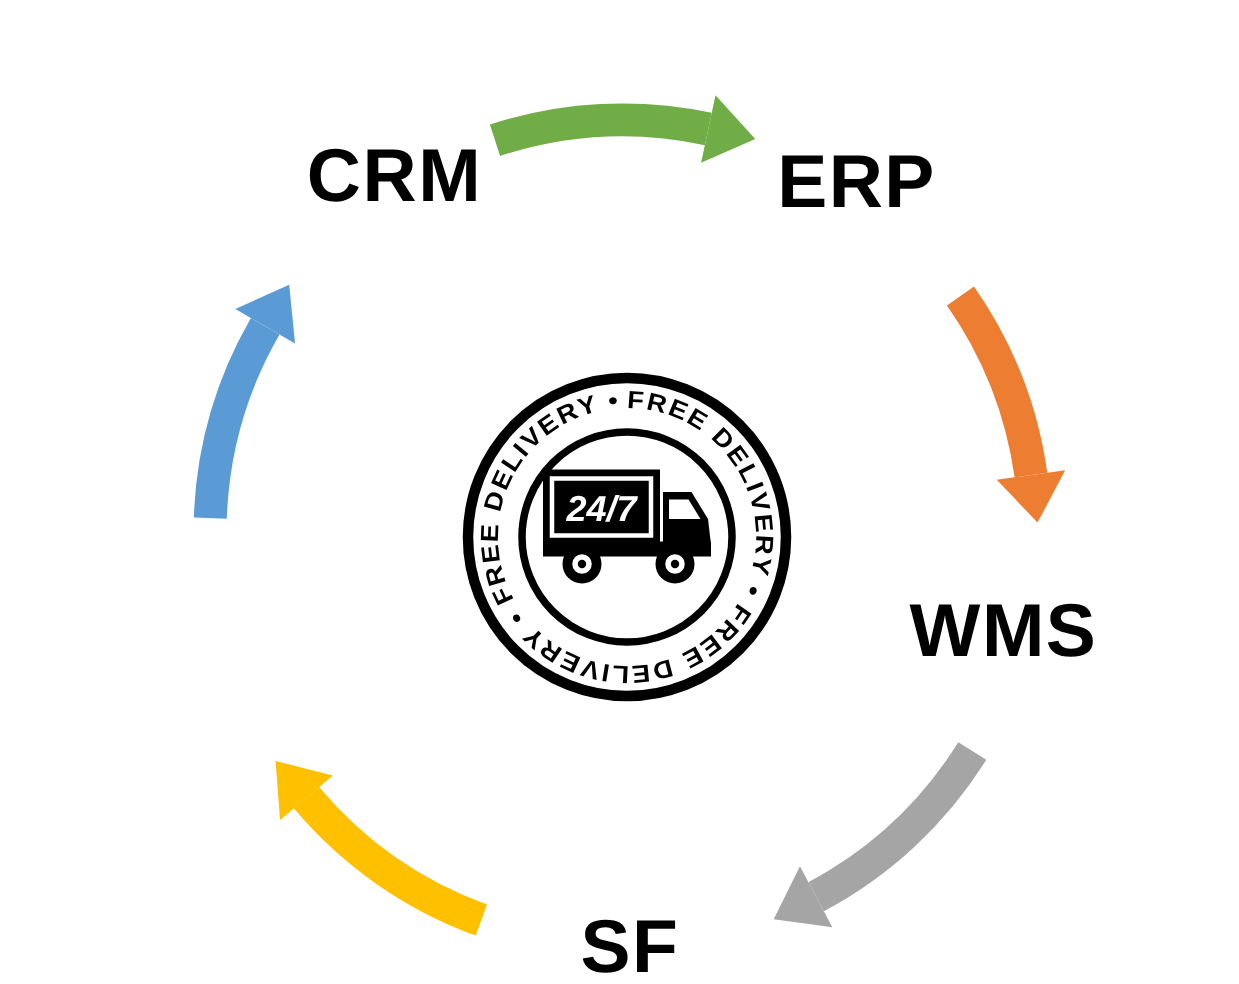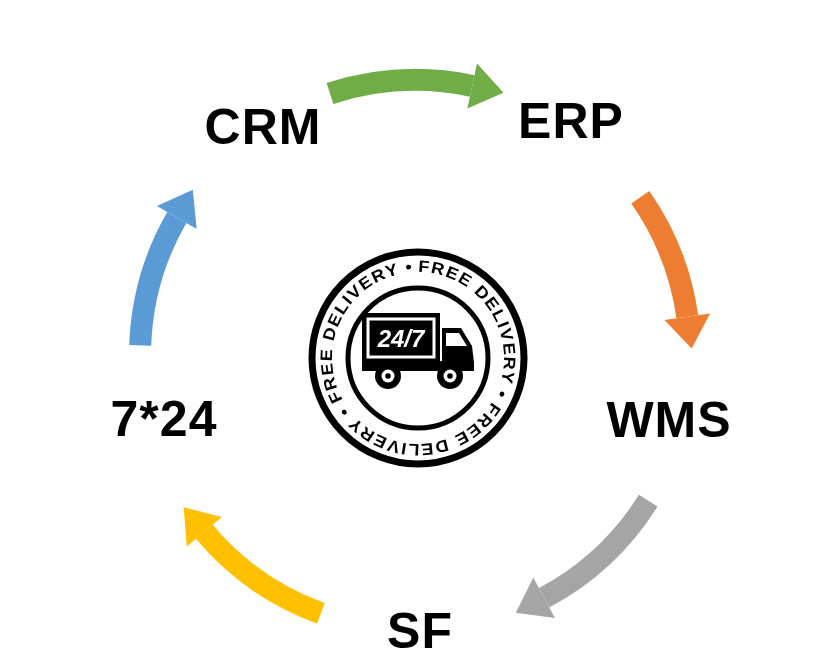--- a/index.html
+++ b/index.html
@@ -92,23 +92,22 @@
         </g>
         <g>
           <circle cx="32" cy="18" r="13" fill="#000000"></circle>
           <circle cx="32" cy="18" r="6.5" fill="#ffffff"></circle>
           <circle cx="32" cy="18" r="2.8" fill="#000000"></circle>
         </g>
       </g>
     </g>
   </svg>
 
-  <div class="node-label" style="left:263px; top:127px;">CRM</div>
+  <div class="node-label" style="left:263px; top:117px;">CRM</div>
 
   <div class="node-label" style="left:669px; top:420px;">WMS</div>
 
   <div class="node-label" style="left:571px; top:121px;">ERP</div>
 
   <div class="node-label" style="left:420px; top:631px;">SF</div>
 
-  <div class="node-label" style="left:164px; top:419px;">7*24</div>
 
 </div>
 
 </body></html>

